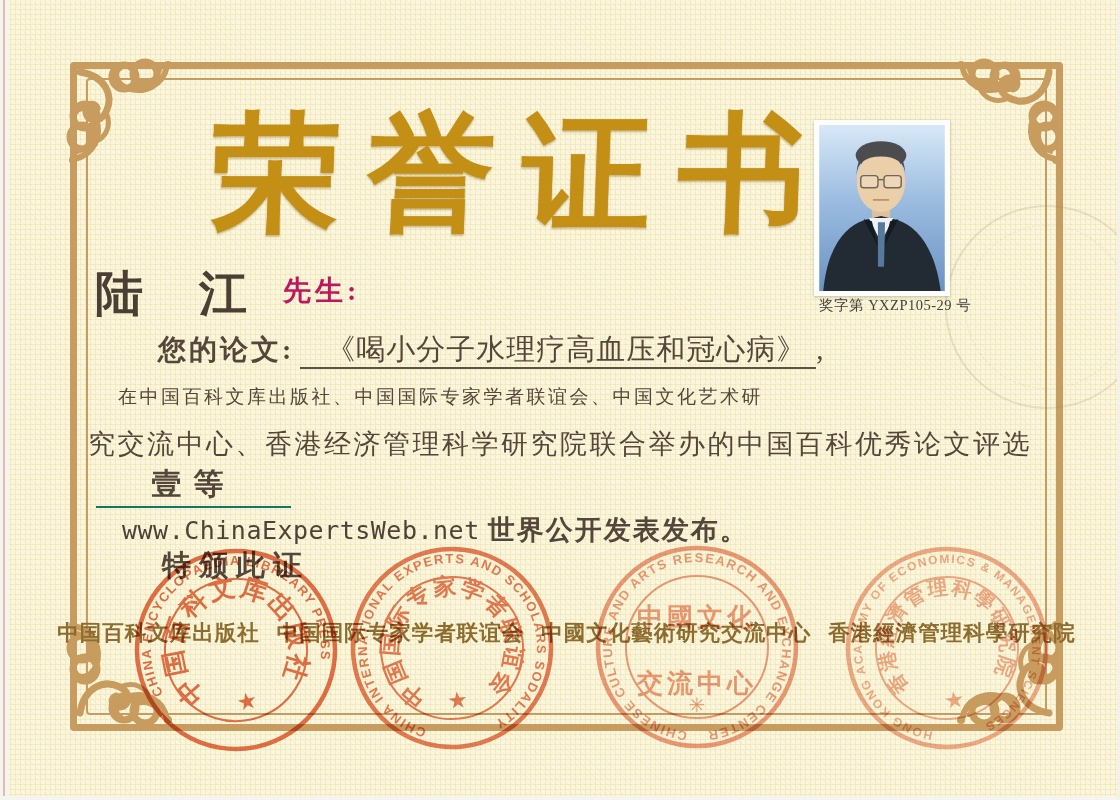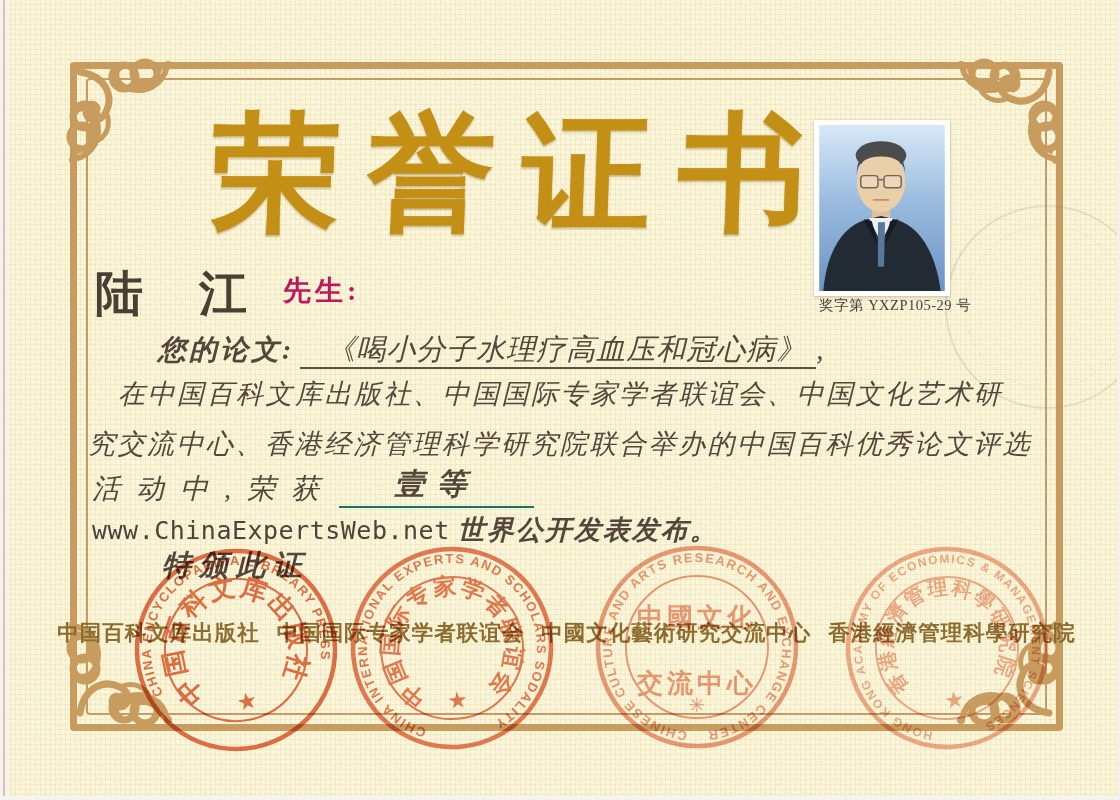--- a/index.html
+++ b/index.html
@@ -42,43 +42,43 @@
     box-shadow:0 1px 3px rgba(90,80,50,.35);}
   .photo-frame svg{display:block;width:100%;height:100%;}
   .photo-caption{position:absolute;left:806px;top:296px;width:175px;
     font-size:14.5px;color:#44403a;letter-spacing:.5px;white-space:nowrap;margin-left:13px;}
 
   .embossed-seal{position:absolute;left:945px;top:205px;width:200px;height:200px;
     border:2px solid rgba(150,140,110,.20);border-radius:50%;}
   .embossed-seal-inner{position:absolute;inset:18px;border:1px dashed rgba(150,140,110,.15);border-radius:50%;}
 
   
-  .ink{color:var(--ink,#55463a);font-style:italic;}
+  .ink{color:var(--ink,#55463a);}
   .recipient{position:absolute;left:95px;top:262px;display:flex;align-items:center;}
   .recipient-name{font-size:48px;font-weight:bold;letter-spacing:22px;color:#4b3f33;}
   .recipient-honorific{font-size:28px;font-weight:bold;letter-spacing:4px;color:#be185d;
     margin-left:14px;padding-bottom:6px;}
 
   .line2{position:absolute;left:158px;top:330px;white-space:nowrap;}
   .paper-label{font-size:28px;font-weight:bold;letter-spacing:3px;}
   .paper-title{font-size:29px;letter-spacing:1px;border-bottom:2px solid #5f5244;
     padding:0 10px 2px 26px;margin-left:6px;}
   .paper-comma{font-size:29px;}
 
-  .line3{position:absolute;left:118px;top:376px;font-size:27px;letter-spacing:2.5px;white-space:nowrap;}
+  .line3{position:absolute;left:118px;top:384px;font-size:19px;letter-spacing:2.5px;white-space:nowrap;}
   .line4{position:absolute;left:88px;top:426px;font-size:27px;letter-spacing:2.5px;white-space:nowrap;}
 
   .line5{position:absolute;left:92px;top:464px;white-space:nowrap;display:flex;align-items:flex-end;}
   .award-prefix{font-size:28px;letter-spacing:16px;}
   .award-underline{display:inline-block;width:195px;text-align:center;
     border-bottom:2px solid #0f766e;font-size:30px;font-weight:bold;letter-spacing:12px;
     padding-bottom:1px;margin:0 4px;}
   .award-suffix{font-size:27px;letter-spacing:6px;}
 
-  .line6{position:absolute;left:92px;top:504px;white-space:nowrap;display:flex;align-items:baseline;}
+  .line6{position:absolute;left:92px;top:504px;white-space:nowrap;display:flex;align-items:baseline;padding-left:30px;}
   .website{font-family:"DejaVu Sans Mono","Liberation Mono",monospace;font-size:25px;
     letter-spacing:.5px;color:#4e4238;}
   .publish{font-size:27px;font-weight:bold;letter-spacing:2px;margin-left:8px;
     font-family:"Liberation Sans","DejaVu Sans",sans-serif;margin-top:8px;}
 
   .closing{position:absolute;left:162px;top:546px;font-size:29px;font-weight:bold;letter-spacing:8px;text-align:center;}
 
   
   .footer-orgs{position:absolute;left:70px;top:618px;width:993px;
     display:flex;justify-content:center;column-gap:17px;white-space:nowrap;
@@ -191,21 +191,20 @@
   </div>
 
   <div class="line2 ink">
     <span class="paper-label">您的论文:</span><span class="paper-title">《喝小分子水理疗高血压和冠心病》</span><span class="paper-comma">,</span>
   </div>
 
   <div class="line3 ink">在中国百科文库出版社、中国国际专家学者联谊会、中国文化艺术研</div>
   <div class="line4 ink">究交流中心、香港经济管理科学研究院联合举办的中国百科优秀论文评选</div>
 
   <div class="line5 ink">
-    <span class="award-prefix">活动中,荣获</span>
     <span class="award-underline">壹等</span>
   </div>
 
   <div class="line6">
     <span class="website">www.ChinaExpertsWeb.net</span>
     <span class="publish ink">世界公开发表发布。</span>
   </div>
 
   <div class="closing ink">特颁此证</div>
 

